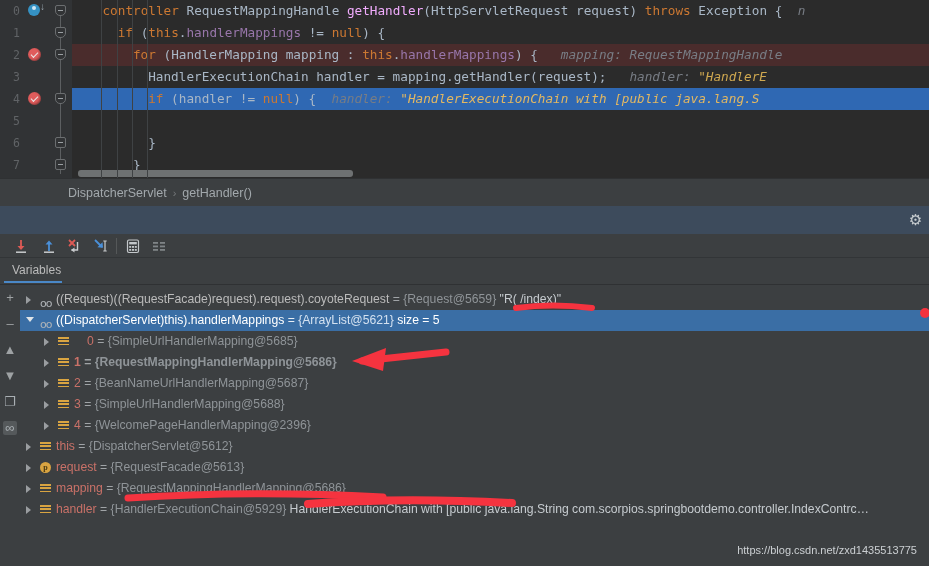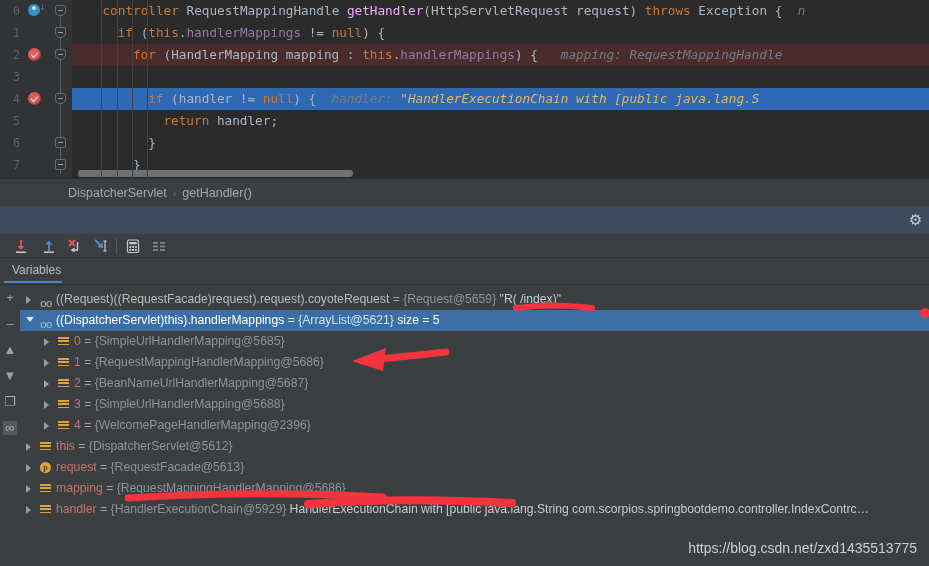--- a/index.html
+++ b/index.html
@@ -190,41 +190,41 @@
   .veq { color:#a0a4a7; }
   .vval { color:#8f9498; }
   .vextra { color:#c6cbcf; }
 
   
   .ann { position:absolute; pointer-events:none; }
 
   
   .watermark {
     position:absolute; right:12px; bottom:10px;
-    font-size:14px; color:#d8dcdf; opacity:.92;
+    font-size:11px; color:#d8dcdf; opacity:.92;
     font-family:"Liberation Sans", sans-serif;
   }
 </style>
 </head>
 <body>
 
 <div id="app">
 
   <div class="editor">
       <div class="hl-blue" style="top: 88px;"></div>
       <div class="hl-red" style="top: 44px;"></div>
     <div class="ed-gutter"></div>
     <div class="fold-strip"></div>
     <div class="fold-line"></div>
     <div class="code-area" id="code-area">
         <div class="crow" style="top: 0px;"><span class="pad" style="width: 30.48px;"></span><span class="kw">controller </span><span class="ty">RequestMappingHandle </span><span class="fn">getHandler</span><span class="op">(HttpServletRequest request) </span><span class="kw">throws </span><span class="ty">Exception { </span><span class="hint"> n</span></div>
         <div class="crow" style="top: 22px;"><span class="pad" style="width: 45.72px;"></span><span class="kw">if </span><span class="op">(</span><span class="kw">this</span><span class="op">.</span><span class="fld">handlerMappings</span><span class="op"> != </span><span class="kw">null</span><span class="op">) {</span></div>
         <div class="crow" style="top: 44px;"><span class="pad" style="width: 60.96px;"></span><span class="kw">for </span><span class="op">(HandlerMapping mapping : </span><span class="kw">this</span><span class="op">.</span><span class="fld">handlerMappings</span><span class="op">) {</span><span class="hint">   mapping:</span><span class="hint"> RequestMappingHandle</span></div>
+        <div class="crow" style="top: 66px;"><span class="pad" style="width: 76.2px;"></span><span class="op">HandlerExecutionChain handler = mapping.getHandler(request);</span><span class="hint">   handler:</span><span class="hintv"> "HandlerE</span></div>
         <div class="crow" style="top: 88px;"><span class="pad" style="width: 76.2px;"></span><span class="kw">if </span><span class="op">(handler != </span><span class="kw">null</span><span class="op">) {</span><span class="hint">  handler:</span><span class="hintv2"> "HandlerExecutionChain with [public java.lang.S</span></div>
-        <div class="crow" style="top: 110px;"><span class="pad" style="width: 91.44px;"></span><span class="kw">return </span><span class="op">handler;</span></div>
         <div class="crow" style="top: 132px;"><span class="pad" style="width: 76.2px;"></span><span class="op">}</span></div>
         <div class="crow" style="top: 154px;"><span class="pad" style="width: 60.96px;"></span><span class="op">}</span></div>
       </div>
     <div id="gutter-extras">
         <div class="ln" style="top: 0px; line-height: 22px;">0</div>
         <div class="ln" style="top: 22px; line-height: 22px;">1</div>
         <div class="ln" style="top: 44px; line-height: 22px;">2</div>
         <div class="ln" style="top: 66px; line-height: 22px;">3</div>
         <div class="ln" style="top: 88px; line-height: 22px;">4</div>
         <div class="ln" style="top: 110px; line-height: 22px;">5</div>
@@ -343,30 +343,30 @@
         <div class="ico-oo" style="left: 20px;">oo</div>
         <div style="position: absolute; left: 36px;"><span class="vname" style="color: rgb(255, 255, 255);">((DispatcherServlet)this).handlerMappings</span><span class="veq" style="color: rgb(232, 238, 245);"> = </span><span class="vval" style="color: rgb(211, 225, 240);">{ArrayList@5621}</span><span class="vextra" style="color: rgb(255, 255, 255);">  size = 5</span></div>
       </div>
       <div class="vrow" style="top: 46px;">
         <div class="tri" style="left: 24px;"></div>
         <div class="ico-list" style="left: 38px;">
           <i></i>
           <i></i>
           <i></i>
         </div>
-        <div style="position: absolute; left: 54px; text-align: right;"><span class="vidx">0</span><span class="veq"> = </span><span class="vval">{SimpleUrlHandlerMapping@5685}</span></div>
+        <div style="position: absolute; left: 67px; text-align: right;"><span class="vidx">0</span><span class="veq"> = </span><span class="vval">{SimpleUrlHandlerMapping@5685}</span></div>
       </div>
       <div class="vrow" style="top: 67px;">
         <div class="tri" style="left: 24px;"></div>
         <div class="ico-list" style="left: 38px;">
           <i></i>
           <i></i>
           <i></i>
         </div>
-        <div style="position: absolute; left: 54px;"><span class="vidx">1</span><span class="veq"> = </span><span class="vval">{RequestMappingHandlerMapping@5686}</span></div>
+        <div style="position: absolute; left: 54px; font-weight: bold;"><span class="vidx">1</span><span class="veq"> = </span><span class="vval">{RequestMappingHandlerMapping@5686}</span></div>
       </div>
       <div class="vrow" style="top: 88px;">
         <div class="tri" style="left: 24px;"></div>
         <div class="ico-list" style="left: 38px;">
           <i></i>
           <i></i>
           <i></i>
         </div>
         <div style="position: absolute; left: 54px;"><span class="vidx">2</span><span class="veq"> = </span><span class="vval">{BeanNameUrlHandlerMapping@5687}</span></div>
       </div>

